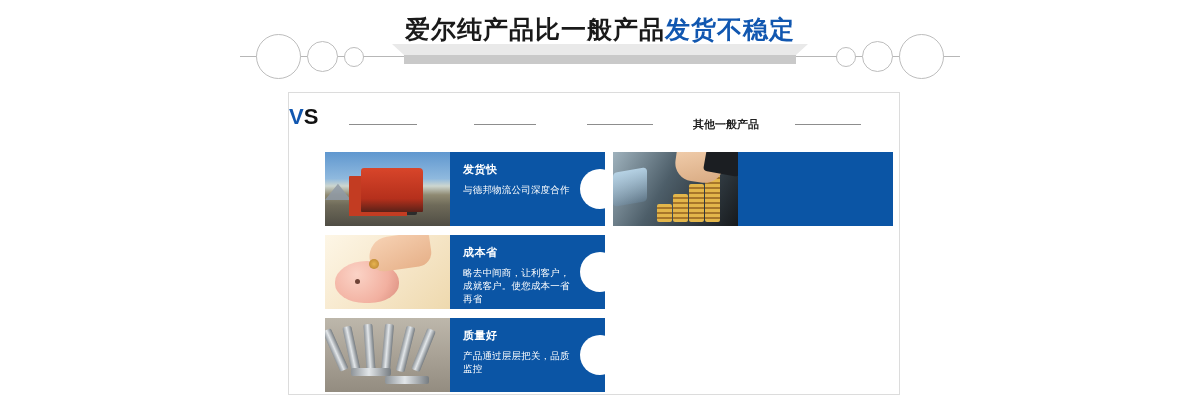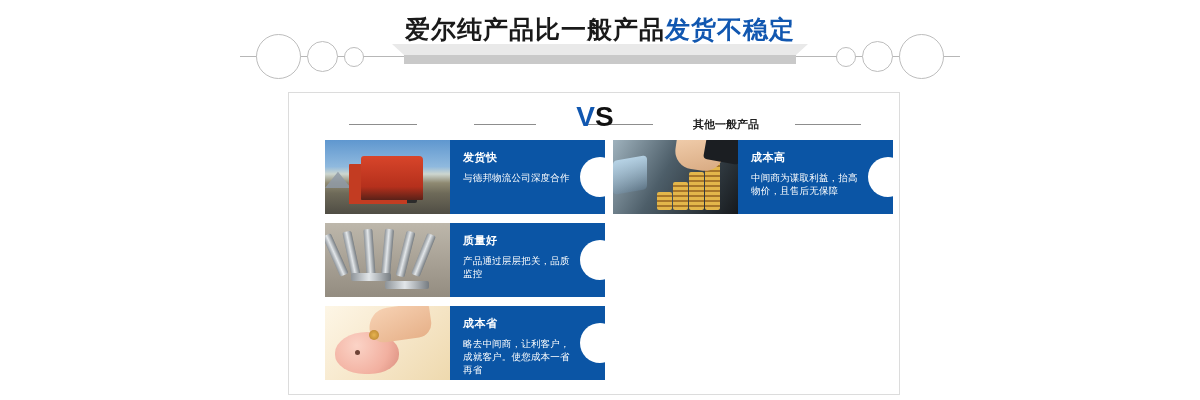--- a/index.html
+++ b/index.html
@@ -57,22 +57,22 @@
     border:1px solid #dcdcdc;
     box-sizing:border-box;
     background:#ffffff;
   }
 
   
   .vsrow{
     position:absolute;left:0;top:6px;width:612px;height:36px;
   }
   .vs{
-    position:absolute;left:0;top:0;width:612px;text-align:center;
-    font-size:28px;font-weight:bold;line-height:36px;
+    position:absolute;left:0;top:0;width:612px;text-align:left;
+    font-size:22px;font-weight:bold;line-height:36px;
     font-family:"Liberation Sans","DejaVu Sans",sans-serif;
   }
   .vs .v{color:#1157b0;}
   .vs .s{color:#111111;}
 
   .lbl-left{
     position:absolute;left:46px;top:18px;width:208px;
     text-align:center;font-size:11px;color:#fbfbfb;
     line-height:14px;white-space:nowrap;
   }
@@ -84,21 +84,21 @@
   .seg{position:absolute;height:1px;background:#8d8d8d;}
   .seg.sl1{left:60px;top:25px;width:68px;}
   .seg.sl2{left:185px;top:25px;width:62px;}
   .seg.sr1{left:298px;top:25px;width:66px;}
   .seg.sr2{left:506px;top:25px;width:66px;}
 
   
   .cols{
     position:absolute;left:0;top:47px;width:612px;height:248px;
   }
-  .col{position:absolute;top:0;width:344px;}
+  .col{position:absolute;top:12px;width:344px;}
   .col.a{left:36px;}
   .col.b{left:324px;}
 
   .card{
     position:relative;width:280px;height:74px;margin-bottom:9px;
     display:flex;overflow:hidden;background:#0b55a5;
   }
   .thumb{
     width:125px;height:74px;flex:0 0 125px;position:relative;overflow:hidden;
   }
@@ -307,20 +307,37 @@
         <div class="thumb">
           <div class="ph ph-truck">
               <span class="m"></span>
               <span class="g"></span>
               <span class="w"></span>
             </div>
         </div>
         <div class="body">
           <p class="ct">发货快</p>
           <p class="cd">与德邦物流公司深度合作</p>
+          <span class="notch"></span>
+        </div>
+      </div>
+
+      <div class="card">
+        <div class="thumb">
+          <div class="ph ph-pig">
+            <span class="pig"></span>
+              <span class="ear"></span>
+              <span class="eye"></span>
+            <span class="hand"></span>
+              <span class="coin"></span>
+          </div>
+        </div>
+        <div class="body">
+          <p class="ct">成本省</p>
+          <p class="cd">略去中间商，让利客户，成就客户。使您成本一省再省</p>
           <span class="notch"></span>
         </div>
       </div>
 
       <div class="card">
         <div class="thumb">
           <div class="ph ph-steel">
             <i class="s1"></i>
               <i class="s2"></i>
               <i class="s3"></i>
@@ -330,57 +347,35 @@
               <i class="s7"></i>
               <i class="s8"></i>
           </div>
         </div>
         <div class="body">
           <p class="ct">质量好</p>
           <p class="cd">产品通过层层把关，品质监控</p>
           <span class="notch"></span>
         </div>
       </div>
-
-      <div class="card">
-        <div class="thumb">
-          <div class="ph ph-pig">
-            <span class="pig"></span>
-              <span class="ear"></span>
-              <span class="eye"></span>
-            <span class="hand"></span>
-              <span class="coin"></span>
-          </div>
-        </div>
-        <div class="body">
-          <p class="ct">成本省</p>
-          <p class="cd">略去中间商，让利客户，成就客户。使您成本一省再省</p>
-          <span class="notch"></span>
-        </div>
-      </div>
     </div>
 
     <div class="col b">
 
 
 
       <div class="card">
         <div class="thumb">
           <div class="ph ph-coins">
             <span class="glow"></span>
             <span class="stk k1"></span>
               <span class="stk k2"></span>
             <span class="stk k3"></span>
               <span class="stk k4"></span>
             <span class="hand2"></span>
               <span class="cuff"></span>
           </div>
         </div>
-        <div class="body">
-          <p class="ct">成本高</p>
-          <p class="cd">中间商为谋取利益，抬高物价，且售后无保障</p>
-          <span class="notch"></span>
-        </div>
       </div>
     </div>
 
   </div>
 </div>
 
 </body></html>

